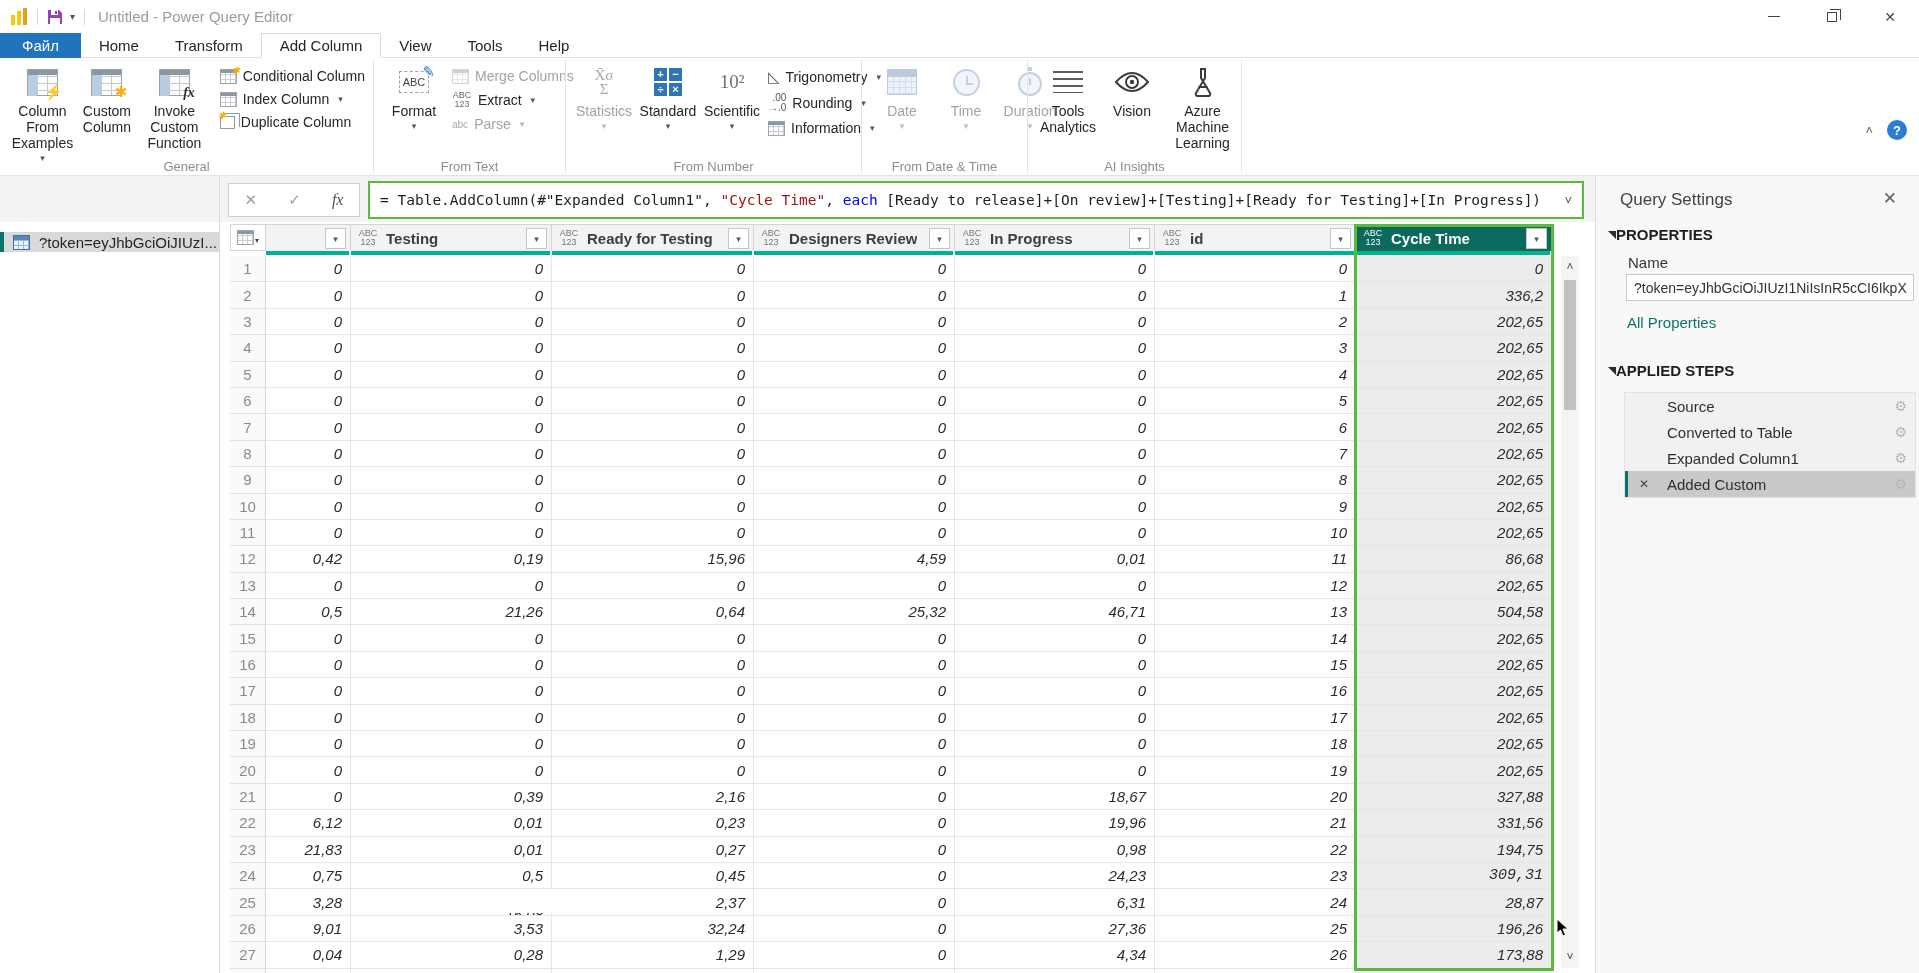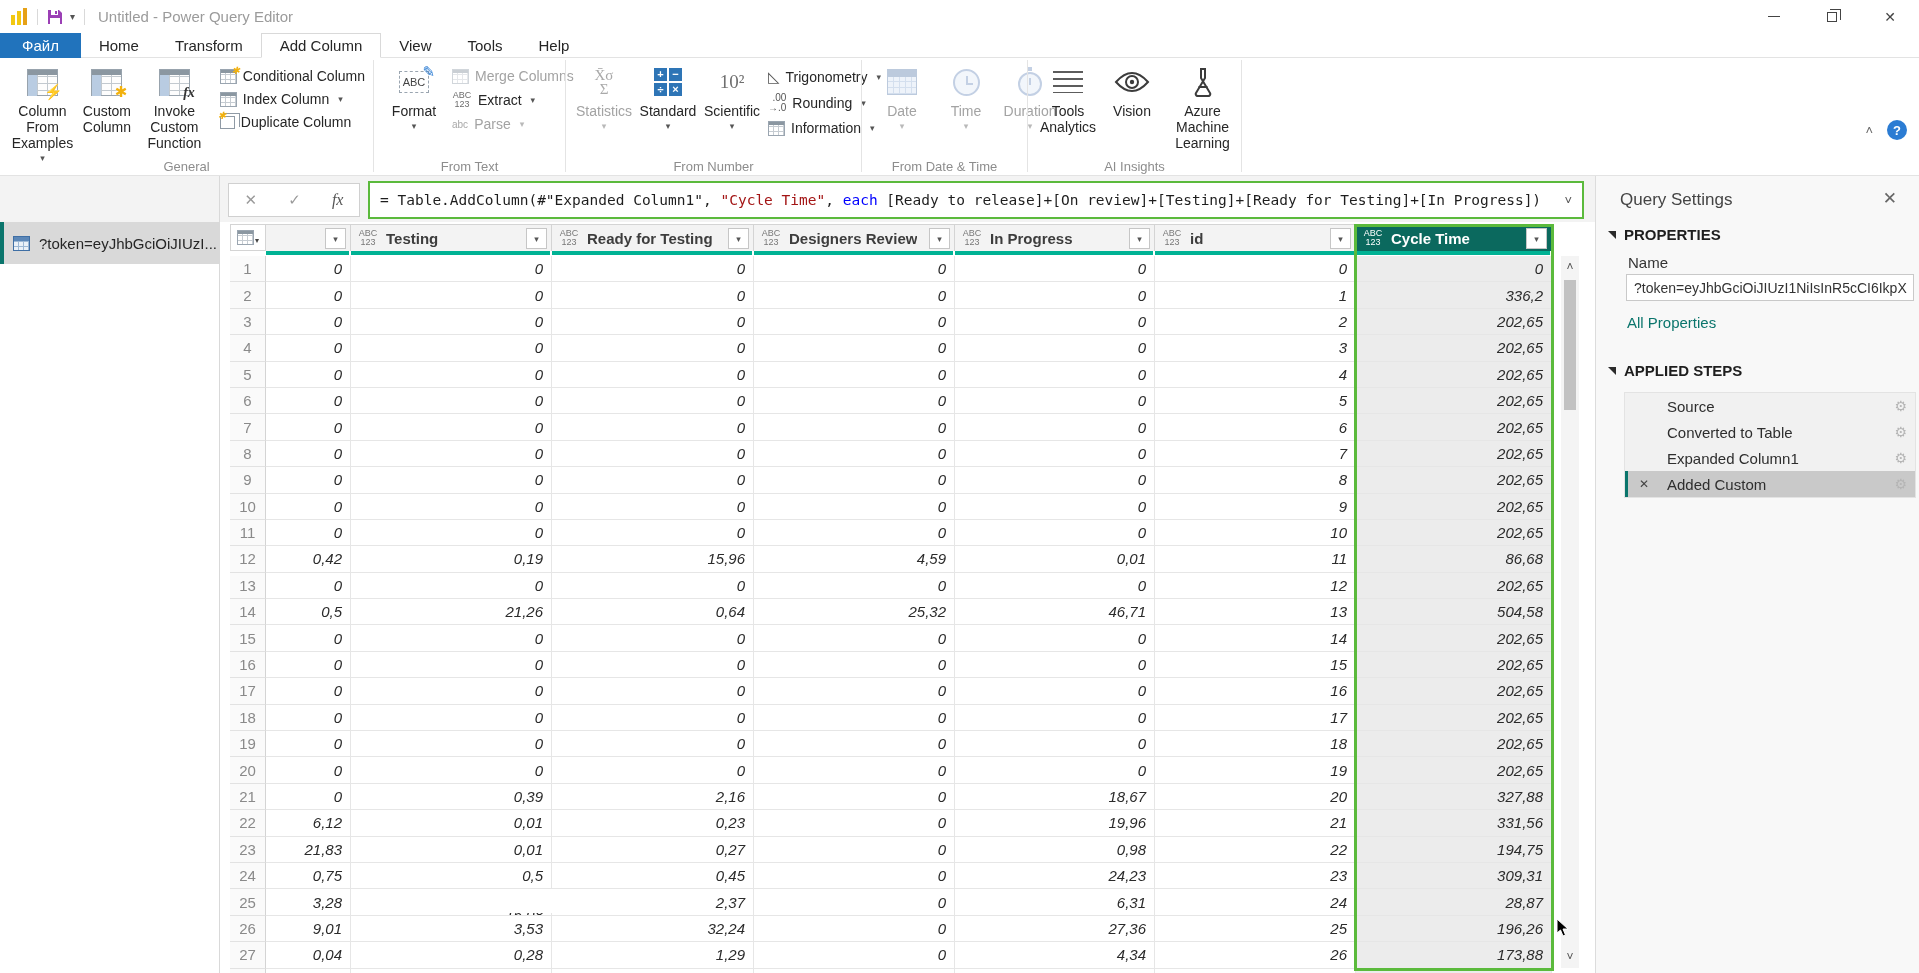--- a/index.html
+++ b/index.html
@@ -97,21 +97,21 @@
   .fxbox .fb{color:#9a9a9a;font-size:15px;}
   .fxbox .fx{font-style:italic;font-family:"Liberation Serif",serif;color:#555;font-size:16px;}
   .formula{position:absolute;left:368px;top:181px;width:1216px;height:38px;background:#fff;border:2px solid var(--green);display:flex;align-items:center;}
   .formula .ftext{font-family:"DejaVu Sans Mono",monospace;font-size:14.5px;margin-left:10px;white-space:pre;flex:1;overflow:hidden;}
   .tok-default{color:#1e1e1e;} .tok-string{color:var(--red);} .tok-keyword{color:var(--kwblue);}
   .formula .fchev{color:#555;font-size:13px;margin-right:10px;}
 
   
   .qpane{position:absolute;left:0;top:222px;width:219px;height:751px;background:#fff;}
   .vdiv{position:absolute;left:219px;top:176px;width:1px;height:797px;background:#d9d9d9;}
-  .qitem{position:relative;height:42px;margin-top:0;display:flex;align-items:center;font-size:15px;}
+  .qitem{position:relative;height:20px;margin-top:10px;display:flex;align-items:center;font-size:15px;}
   .qitem.sel{background:#d9d9d9;}
   .qitem .qbar{position:absolute;left:0;top:0;width:4px;height:100%;background:var(--teal-dark2);}
   .qitem .qico{margin-left:13px;}
   .qico{width:17px;height:15px;border:1px solid #3f6fa5;background:
     linear-gradient(#5b87b8 0 4px, rgba(0,0,0,0) 4px),
     repeating-linear-gradient(to right, rgba(0,0,0,0) 0 4px, #9db8d4 4px 5px),
     repeating-linear-gradient(to bottom, rgba(0,0,0,0) 0 4px, #9db8d4 4px 5px);
     background-color:#eaf1f8;flex:0 0 auto;}
   .qitem .qlabel{margin-left:9px;color:#262626;white-space:nowrap;overflow:hidden;}
 
@@ -140,21 +140,21 @@
   .vscroll .chev{position:absolute;left:0;width:100%;text-align:center;color:#555;font-size:12px;}
   .vscroll .thumb{position:absolute;left:3px;width:12px;background:#c2c2c2;}
 
   
   .cursor{position:absolute;left:1556px;top:918px;}
 
   
   .qset{position:absolute;left:1595px;top:176px;width:324px;height:797px;background:#f8f8f8;border-left:1px solid #dcdcdc;}
   .qset-title{position:absolute;left:24px;top:14px;font-size:17px;color:#444;}
   .qset-close{position:absolute;right:22px;top:12px;color:#666;font-size:17px;}
-  .sect{position:absolute;left:12px;display:flex;align-items:center;gap:8px;font-size:15px;font-weight:bold;color:#1e1e1e;}
+  .sect{position:absolute;left:12px;display:flex;align-items:center;font-size:15px;font-weight:bold;color:#1e1e1e;}
   .tri{width:0;height:0;border-left:8px solid transparent;border-top:8px solid #2b2b2b;}
   .namelbl{position:absolute;left:32px;top:78px;font-size:15px;color:#333;}
   .nameinput{position:absolute;left:30px;top:98px;width:288px;height:27px;background:#fff;border:1px solid #c9c9c9;font-size:14px;color:#333;display:flex;align-items:center;padding:0 7px;white-space:nowrap;overflow:hidden;}
   .allprops{position:absolute;left:31px;top:138px;font-size:15px;color:var(--link);}
   .stepsbox{position:absolute;left:28px;top:216px;width:292px;background:#f1f1f1;border:1px solid #e3e3e3;}
   .step{position:relative;height:26px;display:flex;align-items:center;font-size:15px;color:#2e2e2e;}
   .step .steplabel{margin-left:42px;white-space:nowrap;}
   .step .stepgear{position:absolute;right:8px;color:#b5b5b5;font-size:14px;}
   .step.sel{background:#c9c9c9;}
   .step.sel::before{content:"";position:absolute;left:0;top:0;width:3px;height:100%;background:var(--teal-dark2);}
@@ -754,21 +754,21 @@
           <div class="dcell sel" style="width: 196px;">194,75</div>
         </div>
         <div class="grow">
           <div class="rncell">24</div>
           <div class="dcell" style="width: 85px;">0,75</div>
           <div class="dcell" style="width: 201px;">0,5</div>
           <div class="dcell" style="width: 202px;">0,45</div>
           <div class="dcell" style="width: 201px;">0</div>
           <div class="dcell" style="width: 200px;">24,23</div>
           <div class="dcell" style="width: 201px;">23</div>
-          <div class="dcell sel" style="width: 196px;">309,31</div>
+          <div class="dcell sel" style="width: 196px; font-family: Liberation Mono, monospace;">309,31</div>
         </div>
         <div class="grow">
           <div class="rncell">25</div>
           <div class="dcell" style="width: 85px;">3,28</div>
           <div class="dcell" style="width: 201px; margin-top: 24px;">16,08</div>
           <div class="dcell" style="width: 202px;">2,37</div>
           <div class="dcell" style="width: 201px;">0</div>
           <div class="dcell" style="width: 200px;">6,31</div>
           <div class="dcell" style="width: 201px;">24</div>
           <div class="dcell sel" style="width: 196px;">28,87</div>

